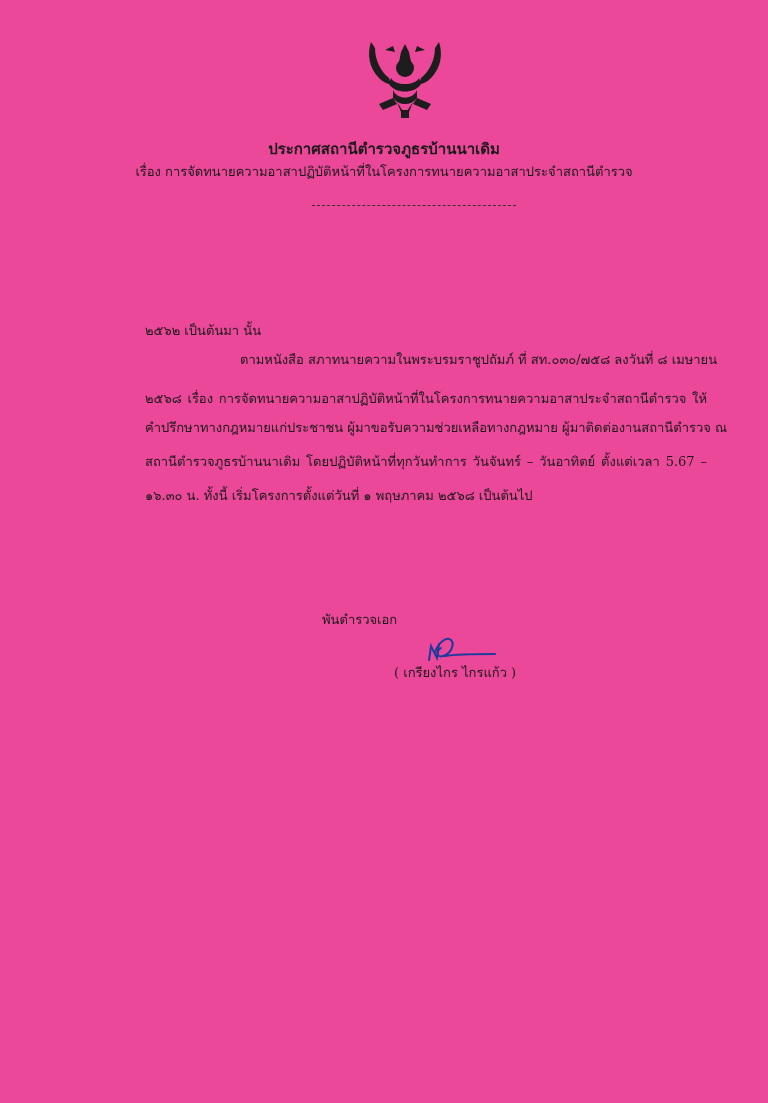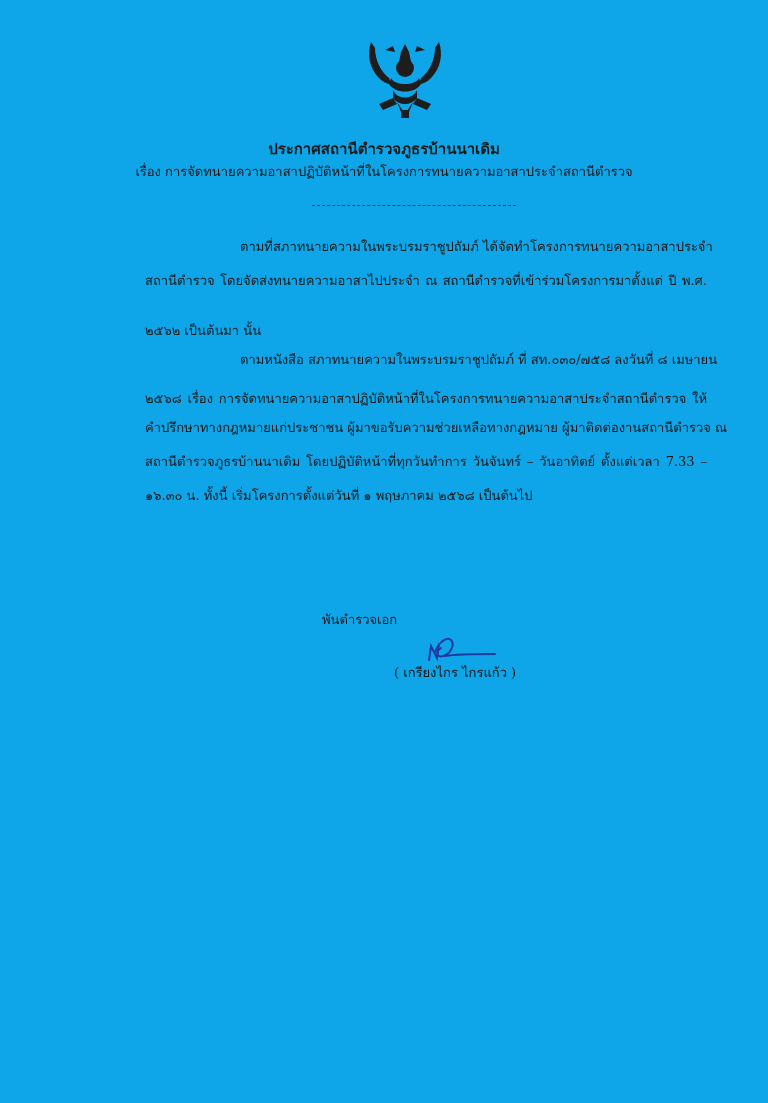--- a/index.html
+++ b/index.html
@@ -1,21 +1,21 @@
 <!DOCTYPE html>
 <html><head>
 <meta charset="utf-8">
 <style>
   html, body { margin: 0; padding: 0; background: #ffffff; }
   body {
     width: 768px; height: 1103px; position: relative; overflow: hidden;
     font-family: "DejaVu Serif", "Liberation Serif", serif;
     color: #1a1a1a;
   }
-  .page { position: absolute; left: 0; top: 0; width: 768px; height: 1103px; background: #0ea5e9; }
+  .page { position: absolute; left: 0; top: 0; width: 768px; height: 1103px; background: #ec4899; }
   .emblem { position: absolute; left: 365px; top: 34px; width: 80px; height: 86px; }
   .line {
     position: absolute; white-space: nowrap; font-size: 13px; line-height: 20px;
   }
   .center { left: 0; width: 768px; text-align: center; }
   .title { font-weight: bold; font-size: 15px; }
   .rule { position: absolute; left: 312px; width: 204px; top: 205px; border-top: 1px dashed #333; }
   .just { left: 145px; width: 562px; text-align: justify; text-align-last: justify; }
   .ind { left: 240px; }
   .signature { position: absolute; left: 425px; top: 634px; width: 72px; height: 30px; }
@@ -39,28 +39,26 @@
         <path d="M66 70 l-14 -6 l-4 6 l14 6 z"></path>
       <path d="M32 68 l8 12 l8 -12 l-4 10 l-4 4 l-4 -4 z"></path>
       <rect x="36" y="76" width="8" height="8"></rect>
     </g>
   </svg>
 
   <div class="line center title" style="top:139px">ประกาศสถานีตำรวจภูธรบ้านนาเดิม</div>
   <div class="line center" style="top:162px">เรื่อง  การจัดทนายความอาสาปฏิบัติหน้าที่ในโครงการทนายความอาสาประจำสถานีตำรวจ</div>
   <div class="rule"></div>
 
-  <div class="line ind" style="top:237px">ตามที่สภาทนายความในพระบรมราชูปถัมภ์ ได้จัดทำโครงการทนายความอาสาประจำ</div>
-  <div class="line just" style="top:271px">สถานีตำรวจ โดยจัดส่งทนายความอาสาไปประจำ ณ สถานีตำรวจที่เข้าร่วมโครงการมาตั้งแต่ ปี พ.ศ.</div>
   <div class="line" style="top:321px; left:145px">๒๕๖๒ เป็นต้นมา นั้น</div>
 
   <div class="line ind" style="top:350px">ตามหนังสือ สภาทนายความในพระบรมราชูปถัมภ์ ที่ สท.๐๓๐/๗๕๘  ลงวันที่ ๘ เมษายน</div>
   <div class="line just" style="top:389px">๒๕๖๘   เรื่อง การจัดทนายความอาสาปฏิบัติหน้าที่ในโครงการทนายความอาสาประจำสถานีตำรวจ ให้</div>
   <div class="line just" style="top:418px">คำปรึกษาทางกฎหมายแก่ประชาชน ผู้มาขอรับความช่วยเหลือทางกฎหมาย ผู้มาติดต่องานสถานีตำรวจ ณ</div>
-  <div class="line just" style="top:452px">สถานีตำรวจภูธรบ้านนาเดิม  โดยปฏิบัติหน้าที่ทุกวันทำการ  วันจันทร์ – วันอาทิตย์ ตั้งแต่เวลา 7.33 –</div>
+  <div class="line just" style="top:452px">สถานีตำรวจภูธรบ้านนาเดิม  โดยปฏิบัติหน้าที่ทุกวันทำการ  วันจันทร์ – วันอาทิตย์ ตั้งแต่เวลา 5.67 –</div>
   <div class="line" style="top:486px; left:145px">๑๖.๓๐ น. ทั้งนี้ เริ่มโครงการตั้งแต่วันที่ ๑ พฤษภาคม ๒๕๖๘ เป็นต้นไป</div>
 
 
 
   <div class="line" style="top:610px; left:322px">พันตำรวจเอก</div>
   <svg class="signature" viewBox="0 0 72 30">
     <g fill="none" stroke="#1f3a9e" stroke-width="2" stroke-linecap="round">
       <path d="M4 26 L6 12 L12 24 L14 10"></path>
       <path d="M10 18 C14 8,22 2,26 6 C30 10,26 20,18 22 C12 24,10 18,16 14"></path>
       <path d="M20 22 C32 20,50 20,70 20"></path>

